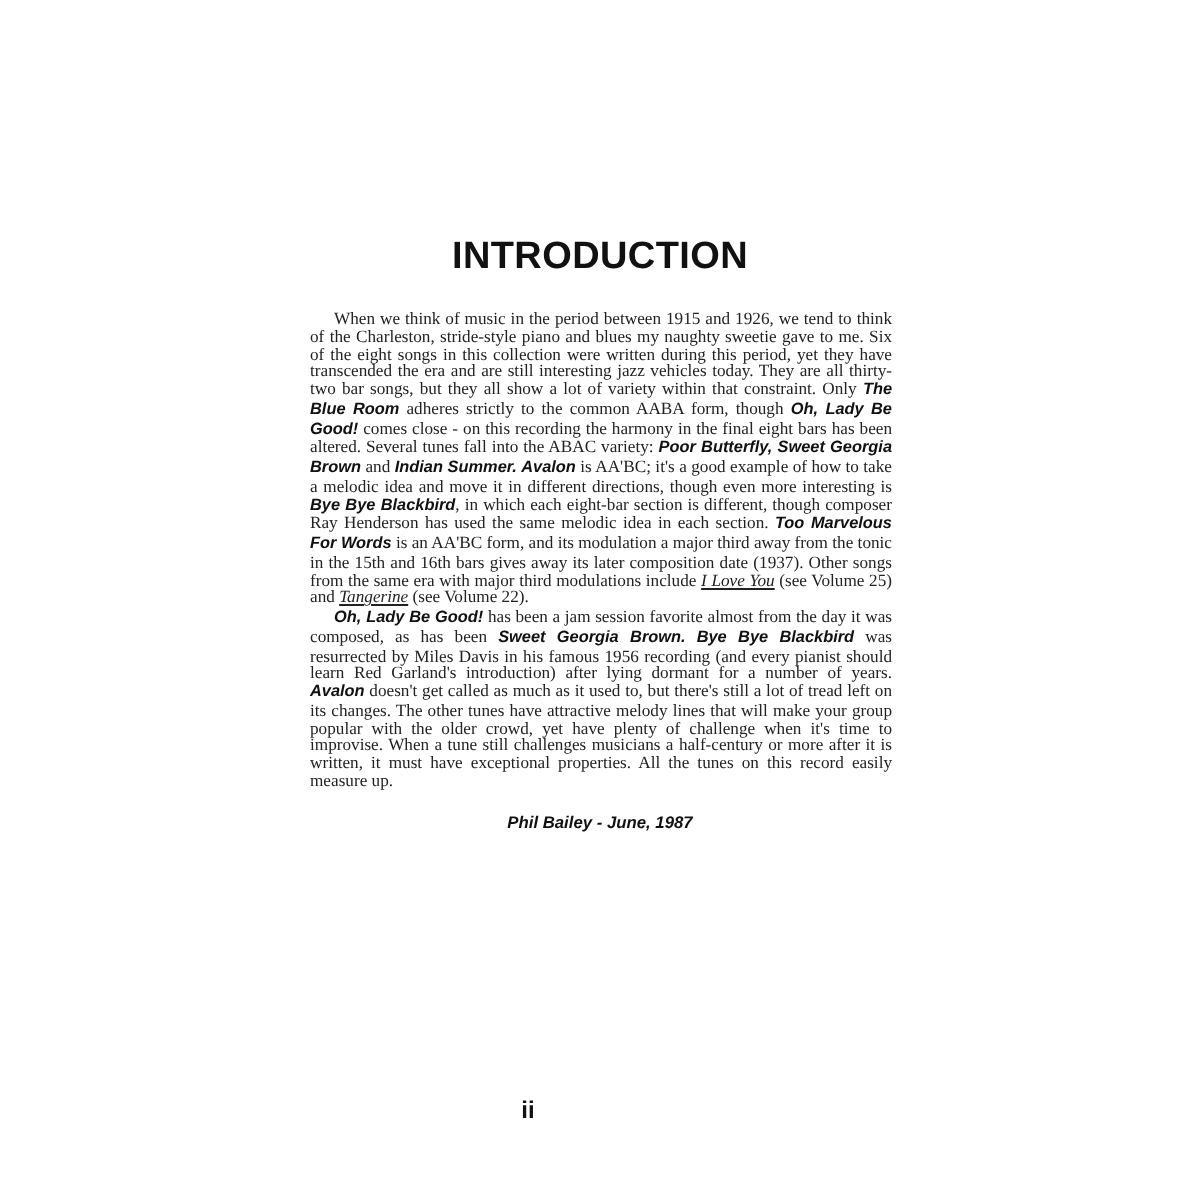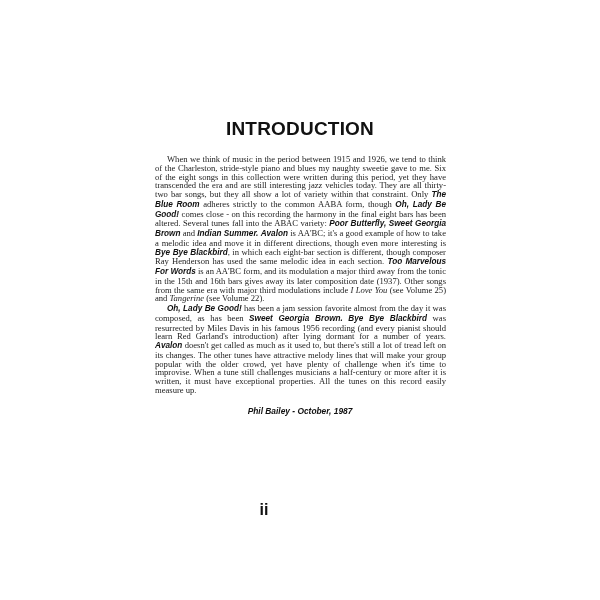--- a/index.html
+++ b/index.html
@@ -11,38 +11,38 @@
     letter-spacing:0.2px; color:#111;
   }
   .body-text {
     position:absolute; left:155px; top:155px; width:291px;
     font-family:"Liberation Serif", serif; font-size:8.6px; line-height:8.75px;
     color:#222; text-align:justify;
   }
   .body-text p { margin:0; text-indent:12px; }
   .body-text p + p { margin-top:1px; }
   .bi { font-family:"Liberation Sans", sans-serif; font-weight:bold; font-style:italic; font-size:8.2px; color:#111; }
-  .it { font-style:italic; }
+  .it { font-style:italic;text-decoration:underline; }
   .signature {
     position:absolute; left:0; top:406px; width:600px; text-align:center;
     font-family:"Liberation Sans", sans-serif; font-weight:bold; font-style:italic;
     font-size:8.4px; color:#111;
   }
   .page-number {
-    position:absolute; left:0; top:501px; width:528px; text-align:center;
-    font-family:"Liberation Sans", sans-serif; font-weight:bold; font-size:16px; color:#111;
+    position:absolute; left:0; top:548px; width:528px; text-align:center;
+    font-family:"Liberation Sans", sans-serif; font-weight:bold; font-size:12px; color:#111;
   }
 </style>
 </head>
 <body>
 
 <div class="page">
   <div class="title">INTRODUCTION</div>
 
   <div class="body-text">
     <p><span>When we think of music in the period between 1915 and 1926, we tend to think of the Charleston, stride-style piano and blues my naughty sweetie gave to me.  Six of the eight songs in this collection were written during this period, yet they have transcended the era and are still interesting jazz vehicles today.  They are all thirty-two bar songs, but they all show a lot of variety within that constraint.  Only </span><span class="bi">The Blue Room</span><span> adheres strictly to the common AABA form, though </span><span class="bi">Oh, Lady Be Good!</span><span> comes close - on this recording the harmony in the final eight bars has been altered.  Several tunes fall into the ABAC variety: </span><span class="bi">Poor Butterfly, Sweet Georgia Brown</span><span> and </span><span class="bi">Indian Summer.</span><span>  </span><span class="bi">Avalon</span><span> is AA'BC; it's a good example of how to take a melodic idea and move it in different directions, though even more interesting is </span><span class="bi">Bye Bye Blackbird</span><span>, in which each eight-bar section is different, though composer Ray Henderson has used the same melodic idea in each section.  </span><span class="bi">Too Marvelous For Words</span><span> is an AA'BC form, and its modulation a major third away from the tonic in the 15th and 16th bars gives away its later composition date (1937).  Other songs from the same era with major third modulations include </span><span class="it">I Love You</span><span> (see Volume 25) and </span><span class="it">Tangerine</span><span> (see Volume 22).</span></p>
     <p><span class="bi">Oh, Lady Be Good!</span><span> has been a jam session favorite almost from the day it was composed, as has been </span><span class="bi">Sweet Georgia Brown.</span><span>  </span><span class="bi">Bye Bye Blackbird</span><span> was resurrected by Miles Davis in his famous 1956 recording (and every pianist should learn Red Garland's introduction) after lying dormant for a number of years.  </span><span class="bi">Avalon</span><span> doesn't get called as much as it used to, but there's still a lot of tread left on its changes.  The other tunes have attractive melody lines that will make your group popular with the older crowd, yet have plenty of challenge when it's time to improvise.  When a tune still challenges musicians a half-century or more after it is written, it must have exceptional properties.  All the tunes on this record easily measure up.</span></p>
   </div>
 
-  <div class="signature">Phil Bailey - October, 1987</div>
+  <div class="signature">Phil Bailey - June, 1987</div>
 
   <div class="page-number">ii</div>
 </div>
 
 </body></html>

